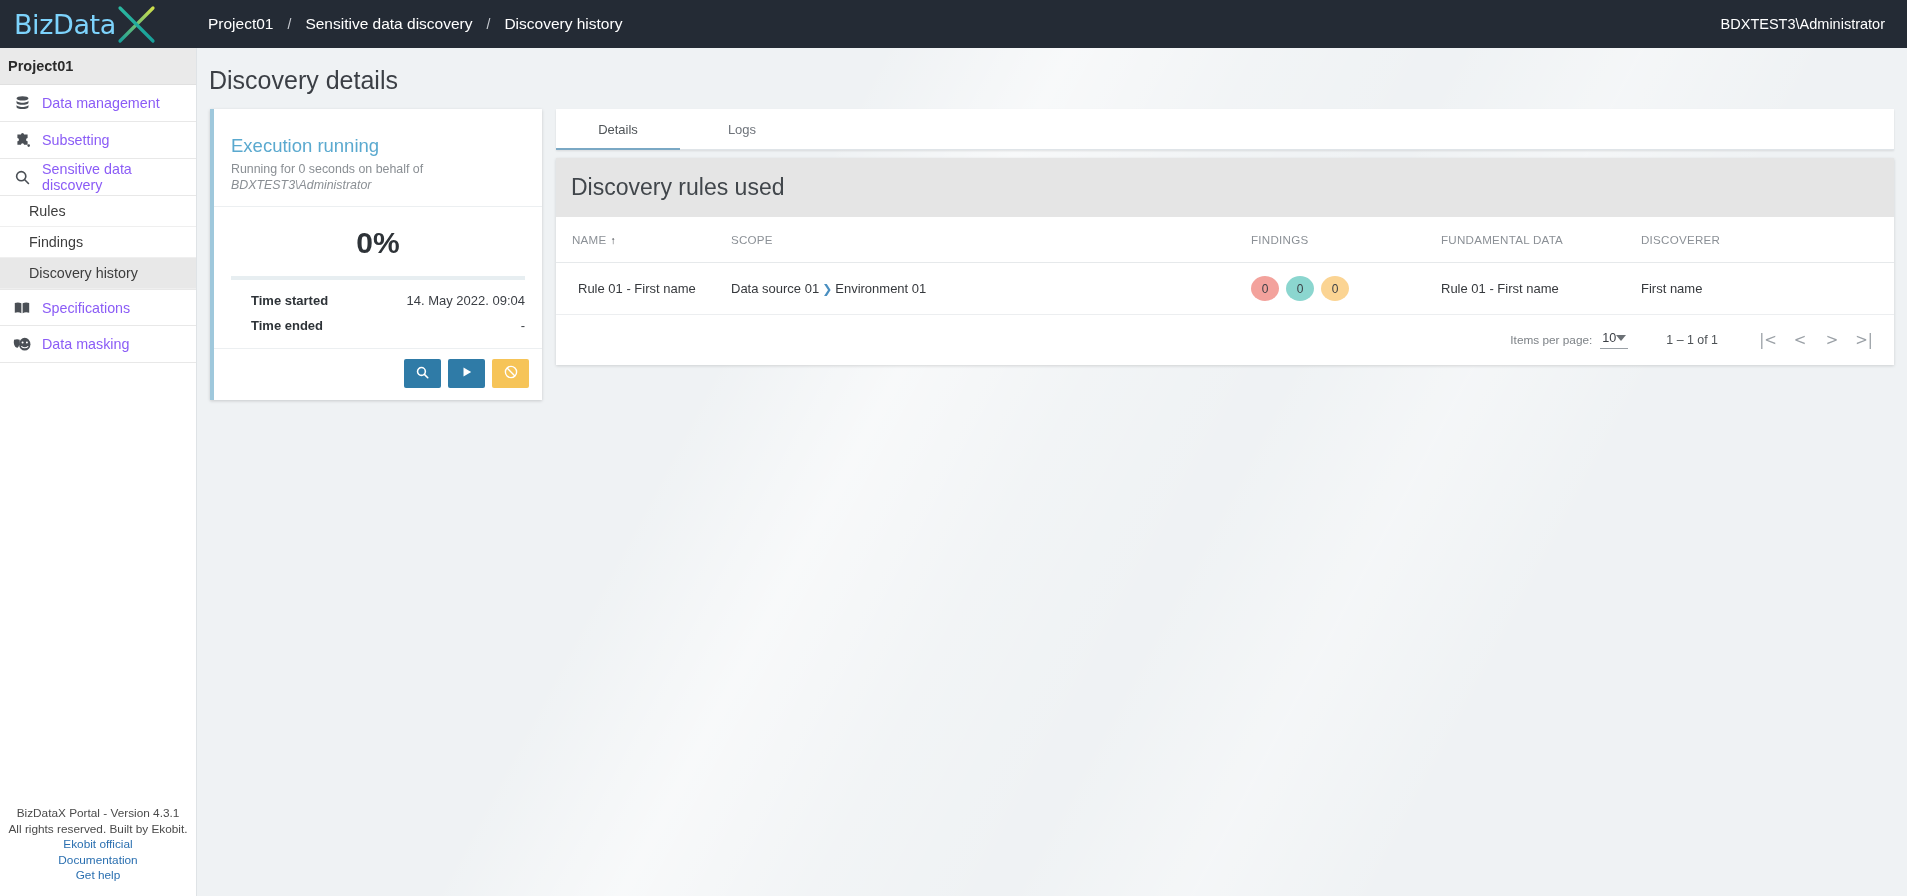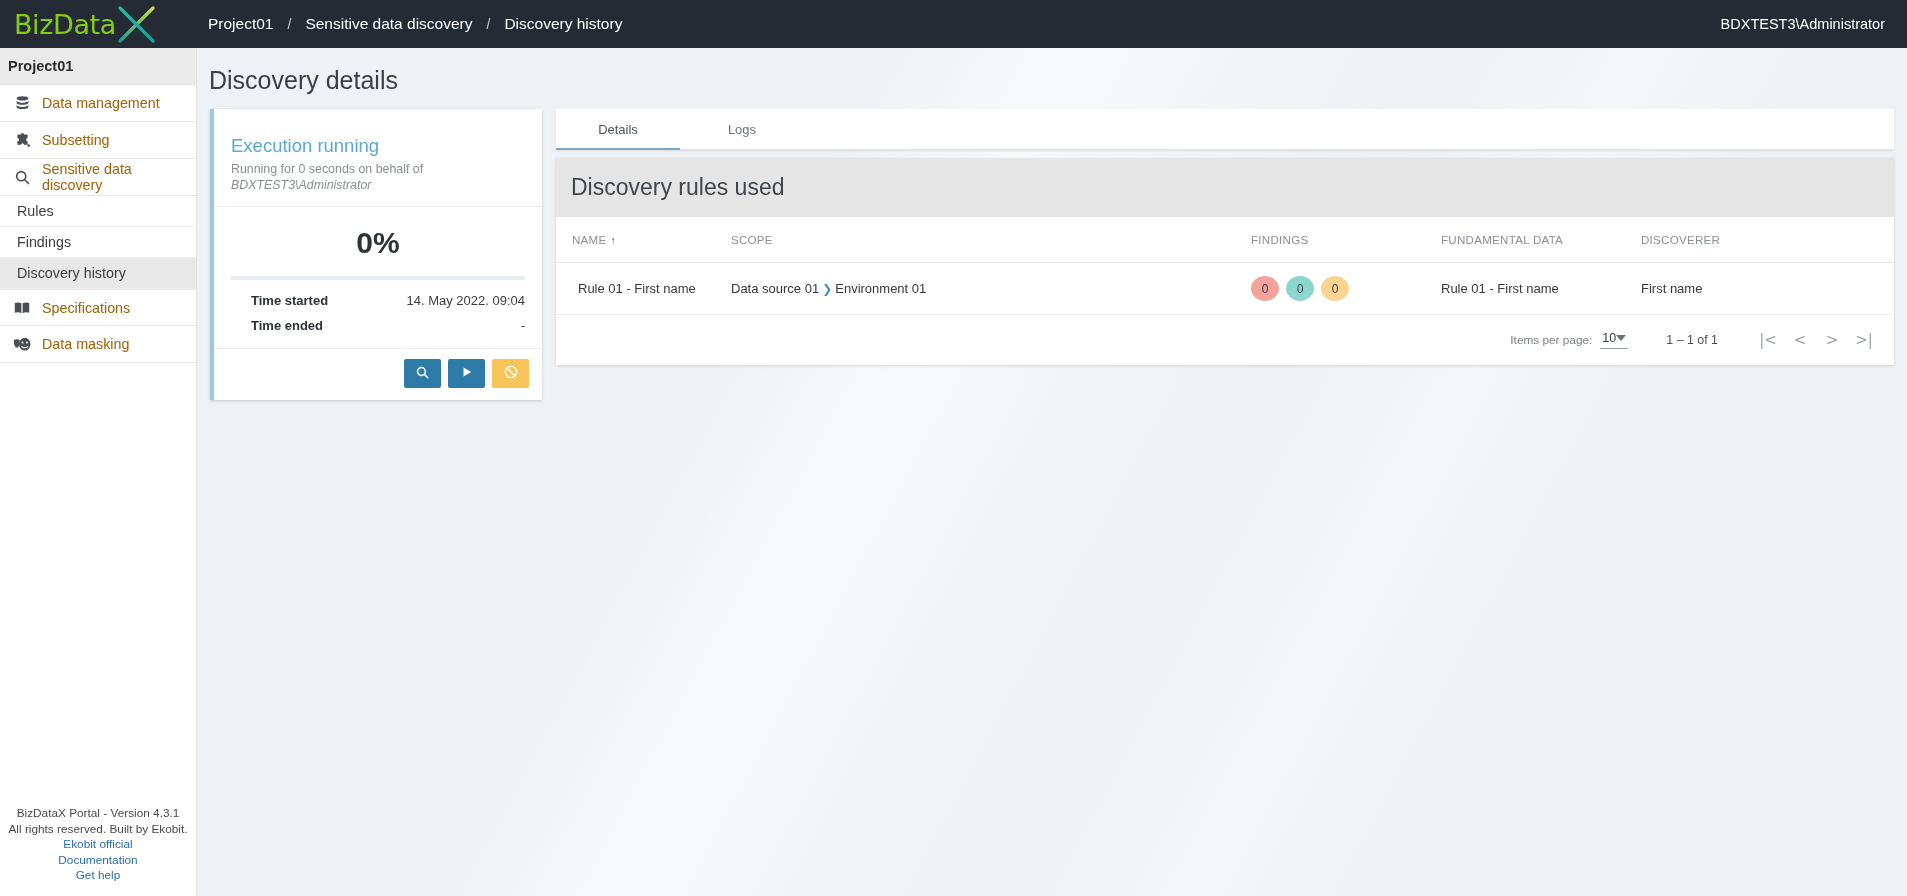--- a/index.html
+++ b/index.html
@@ -29,21 +29,21 @@
     background: #242b35;
     display: flex; align-items: center;
     z-index: 30;
   }
   .logo-wrap {
     width: 240px; height: 48px;
     display: flex; align-items: center; padding-left: 14px;
     flex: none;
   }
   .logo-text {
-    font-size: 27px; color: #84cc16; letter-spacing: -0.4px;
+    font-size: 27px; color: #7dd3fc; letter-spacing: -0.4px;
     font-family: "DejaVu Sans", sans-serif;
     font-weight: 400;
     display: flex; align-items: center;
   }
   .logo-x { margin-left: -2px; display: block; }
   .breadcrumb {
     display: flex; align-items: center; gap: 14px;
     font-size: 15.5px; color: #ffffff; margin-left: -32px;
   }
   .crumb-sep { color: #c8ccd2; font-size: 14px; }
@@ -64,30 +64,30 @@
   .project-header {
     height: 37px; background: #eaeaea;
     display: flex; align-items: center;
     padding-left: 8px;
     font-weight: bold; font-size: 14.5px; color: #2b2b2b;
     border-bottom: 1px solid #e0e0e0;
   }
   .nav-item {
     height: 37px; display: flex; align-items: center;
     border-bottom: 1px solid #e8e8e8;
-    padding-left: 8px; font-size: 14.3px; color: #a16207;
+    padding-left: 8px; font-size: 14.3px; color: #8b5cf6;
     cursor: pointer;
   }
   .nav-item .ico {
     width: 28px; display: flex; align-items: center; justify-content: center;
     flex: none; margin-right: 6px;
   }
   .nav-sub {
     height: 31px; display: flex; align-items: center;
-    padding-left: 17px; font-size: 14.3px; color: #3d3d3d;
+    padding-left: 29px; font-size: 14.3px; color: #3d3d3d;
     border-bottom: 1px solid #efefef;
     cursor: pointer;
   }
   .nav-sub.active { background: #e8e8e8; }
   .sidebar-footer {
     margin-top: auto; padding-bottom: 12px; text-align: center;
     font-size: 11.8px; color: #4a4a4a; line-height: 15.6px;
   }
   .sidebar-footer a { color: #2a6fb0; text-decoration: none; display: block; }
 

